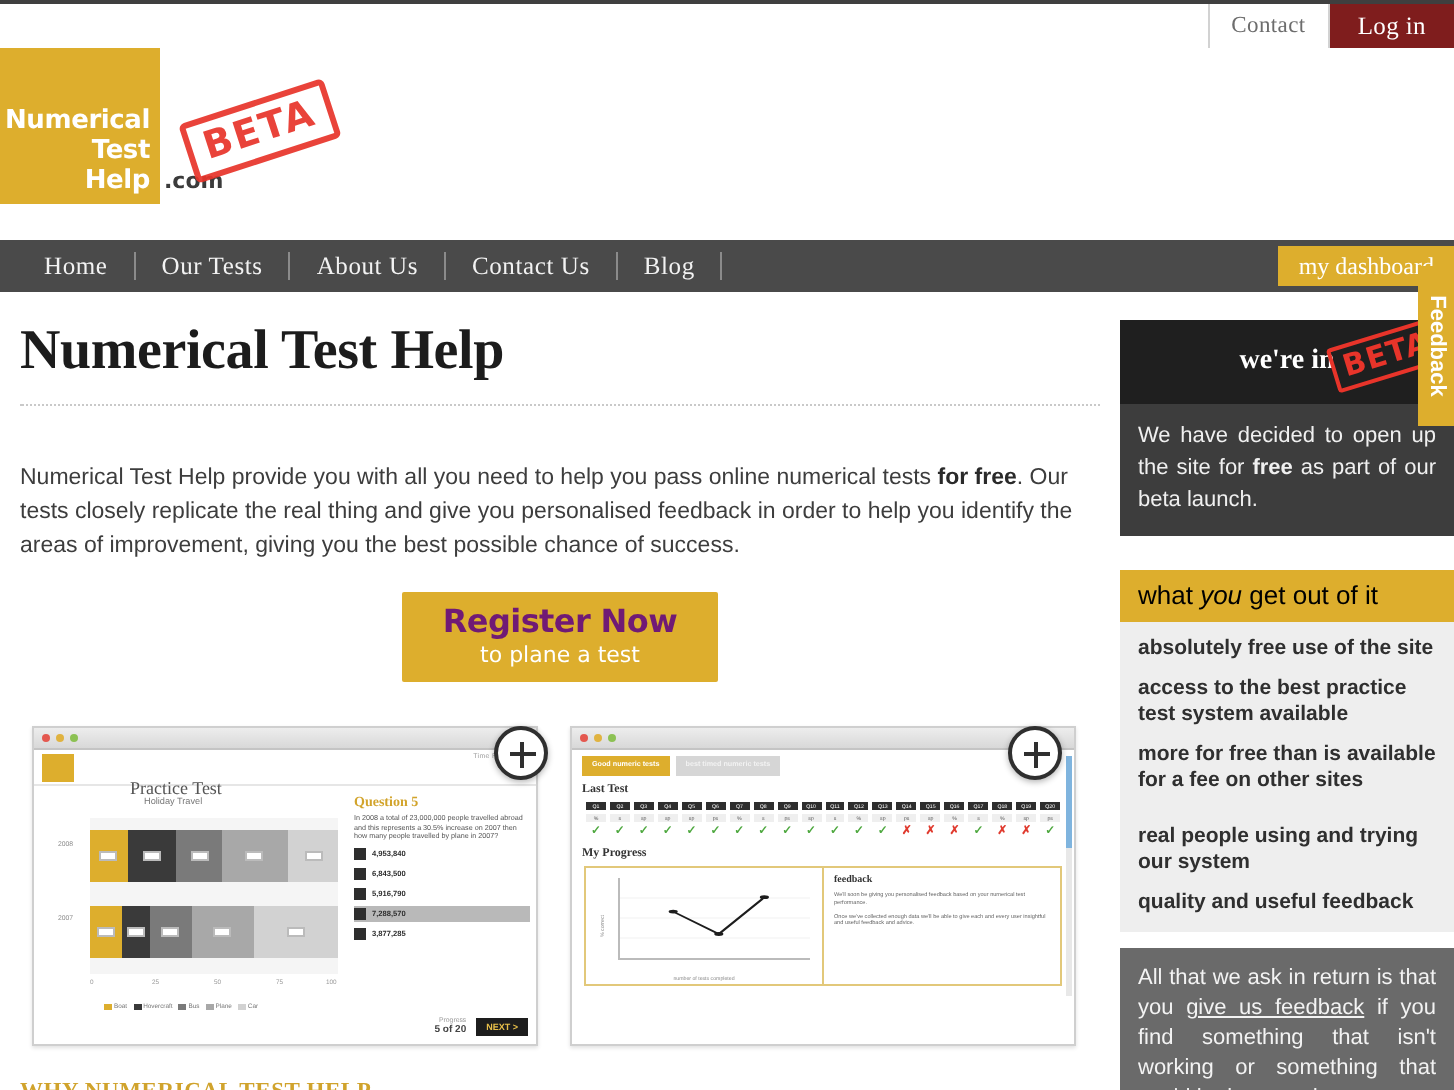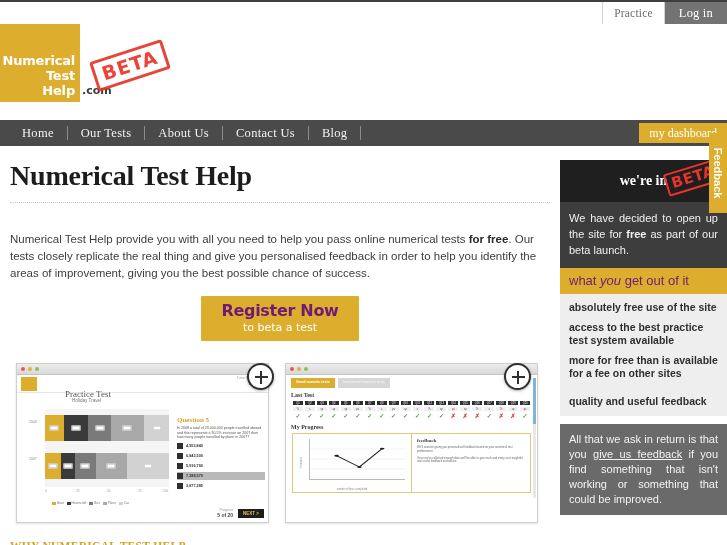--- a/index.html
+++ b/index.html
@@ -22,21 +22,21 @@
   .top-right { position: absolute; top: 2px; right: 0; height: 22px; display: flex; align-items: stretch; }
   .top-register {
     display: flex; align-items: center; padding: 0 11px;
     font-family: "Liberation Serif", serif; font-size: 11.5px; color: #6d6d6d;
     border-left: 1px solid #d2d2d2; border-right: 1px solid #d2d2d2;
     background: #fff; cursor: pointer; letter-spacing: .2px;
   }
   .top-login {
     display: flex; align-items: center; padding: 0 14px;
     font-family: "Liberation Serif", serif; font-size: 12.5px; color: #ffffff;
-    background: #737373; cursor: pointer; letter-spacing: .2px;
+    background: #7f1d1d; cursor: pointer; letter-spacing: .2px;
   }
 
   
   .masthead { position: absolute; top: 24px; left: 0; width: 727px; height: 96px; background: #fff; }
   .logo {
     position: absolute; left: 0; top: 0; width: 80px; height: 78px;
     background: #ddae2d;
   }
   .logo .lines {
     position: absolute; right: 5px; bottom: 4px;
@@ -163,21 +163,21 @@
   .pt-bar { position:absolute; height:26px; display:flex; }
   .pt-seg { height:100%; position:relative; }
   .pt-seg i { position:absolute; left:50%; top:50%; transform:translate(-50%,-50%);
               width:9px; height:5px; background:#fff; border:.5px solid #bbb; }
   .pt-axis { position:absolute; left:28px; top:96px; width:124px; font-size:3.2px; color:#999; }
   .pt-axis span { position:absolute; }
   .pt-ylab { position:absolute; font-size:3.4px; color:#8a8a8a; }
   .pt-legend { position:absolute; left:35px; top:108px; display:flex; gap:3px; align-items:center; font-size:3.2px; color:#777;}
   .pt-legend b { display:inline-block; width:4px; height:3px; margin-right:1px; vertical-align:middle;}
   .pt-qpanel { position:absolute; left:160px; top:4px; width:88px; }
-  .pt-qtitle { font-family:"Liberation Serif",serif; font-weight:700; font-size:7px; color:#d2a42c;margin-top:19px; }
+  .pt-qtitle { font-family:"Liberation Serif",serif; font-weight:700; font-size:7px; color:#d2a42c; }
   .pt-qtext { font-size:3.6px; line-height:4.6px; color:#555; margin-top:2px; }
   .pt-opt { margin-top:2px; height:8px; display:flex; align-items:center; background:#fff; }
   .pt-opt.sel { background:#b9b9b9; }
   .pt-opt .box { width:6px; height:6px; background:#2e2e2e; margin-right:3px; }
   .pt-opt .val { font-size:3.8px; font-weight:700; color:#2e2e2e; }
   .pt-foot { position:absolute; right:4px; bottom:4px; display:flex; align-items:flex-end; gap:5px;}
   .pt-prog { text-align:right; }
   .pt-prog .p1{ font-size:3.4px; color:#999;} .pt-prog .p2{ font-size:5px; font-weight:700; color:#444;}
   .pt-next { background:#1d1d1d; color:#e9c04a; font-size:4.5px; padding:2px 5px; font-weight:700;}
 
@@ -218,42 +218,43 @@
   }
   .side-head .txt { font-family:"Liberation Serif",serif; font-weight:700; font-size:14px; color:#fff; }
   .side-head .beta2 {
     position:absolute; right: 6px; top: 6px; transform: rotate(-17deg);
     border:2px solid #e8342a; color:#e8342a; font-family:"DejaVu Sans",sans-serif;
     font-weight:800; font-size:15px; padding:0 4px 1px 4px; letter-spacing:.5px; border-radius:2px;
   }
   .side-dark { background:#3d3d3d; color:#f0f0f0; font-size:11px; line-height:16px; padding:8px 9px 10px 9px; text-align:justify;}
   .side-dark b { font-weight:700; }
   .side-bar {
-    background:#ddae2d; color:#701a75; font-size:13px; padding:5px 9px 6px 9px;
+    background:#ddae2d; color:#000000; font-size:13px; padding:5px 9px 6px 9px;
     font-family:"Liberation Sans", sans-serif;
+    margin-top:17px;
   }
   .side-bar i { font-style: italic; }
   .side-list { background:#eeeeee; padding:7px 9px 8px 9px; }
   .side-list li { list-style:none; font-size:10.5px; font-weight:700; color:#2f2f2f; line-height:13px; margin-bottom:7px; }
   .side-list li:last-child { margin-bottom:0; }
   .side-note {
     background:#6a6a6a; color:#f3f3f3; font-size:11px; line-height:15px;
     padding:8px 9px; margin-top: 8px; text-align:justify;
   }
   .side-note u { text-decoration: underline; cursor:pointer; }
 </style>
 </head>
 <body>
 
 <div id="page">
 
   <div class="topbar">
     <div class="rule"></div>
     <div class="top-right">
-      <div class="top-register">Practice</div>
+      <div class="top-register">Contact</div>
       <div class="top-login">Log in</div>
     </div>
   </div>
 
   <div class="masthead">
     <div class="logo">
       <div class="lines">
         <div>Numerical</div>
         <div>Test</div>
         <div>Help</div>
@@ -301,21 +302,21 @@
 
     <div class="col-main">
       <div class="page-title">Numerical Test Help</div>
       <div class="dotted"></div>
 
       <p class="intro"><span>Numerical Test Help provide you with all you need to help you pass online numerical tests </span><b>for free</b><span>. Our tests closely replicate the real thing and give you personalised feedback in order to help you identify the areas of improvement, giving you the best possible chance of success.</span></p>
 
       <div class="register-wrap">
         <div class="register-btn">
           <div class="r1">Register Now</div>
-          <div class="r2">to beta a test</div>
+          <div class="r2">to plane a test</div>
         </div>
       </div>
 
       <div class="shots">
 
         <div class="shot left">
           <div class="shot-titlebar">
             <i class="dot r"></i>
             <i class="dot y"></i>
             <i class="dot g"></i>
@@ -540,20 +541,21 @@
       <div class="side-dark"><span>We have decided to open up the site for </span><b>free</b><span> as part of our beta launch.</span></div>
 
       <div class="side-bar"><span>what </span><i>you</i><span> get out of it</span></div>
       <ul class="side-list">
         <li>absolutely free use of the site</li>
         <li>access to the best practice test system available</li>
         <li>more for free than is available for a fee on other sites</li>
       </ul>
 
       <ul class="side-list">
+        <li>real people using and trying our system</li>
         <li>quality and useful feedback</li>
       </ul>
 
       <div class="side-note"><span>All that we ask in return is that you </span><u>give us feedback</u><span> if you find something that isn't working or something that could be improved.</span></div>
     </div>
 
   </div>
 </div>
 
 </body></html>

